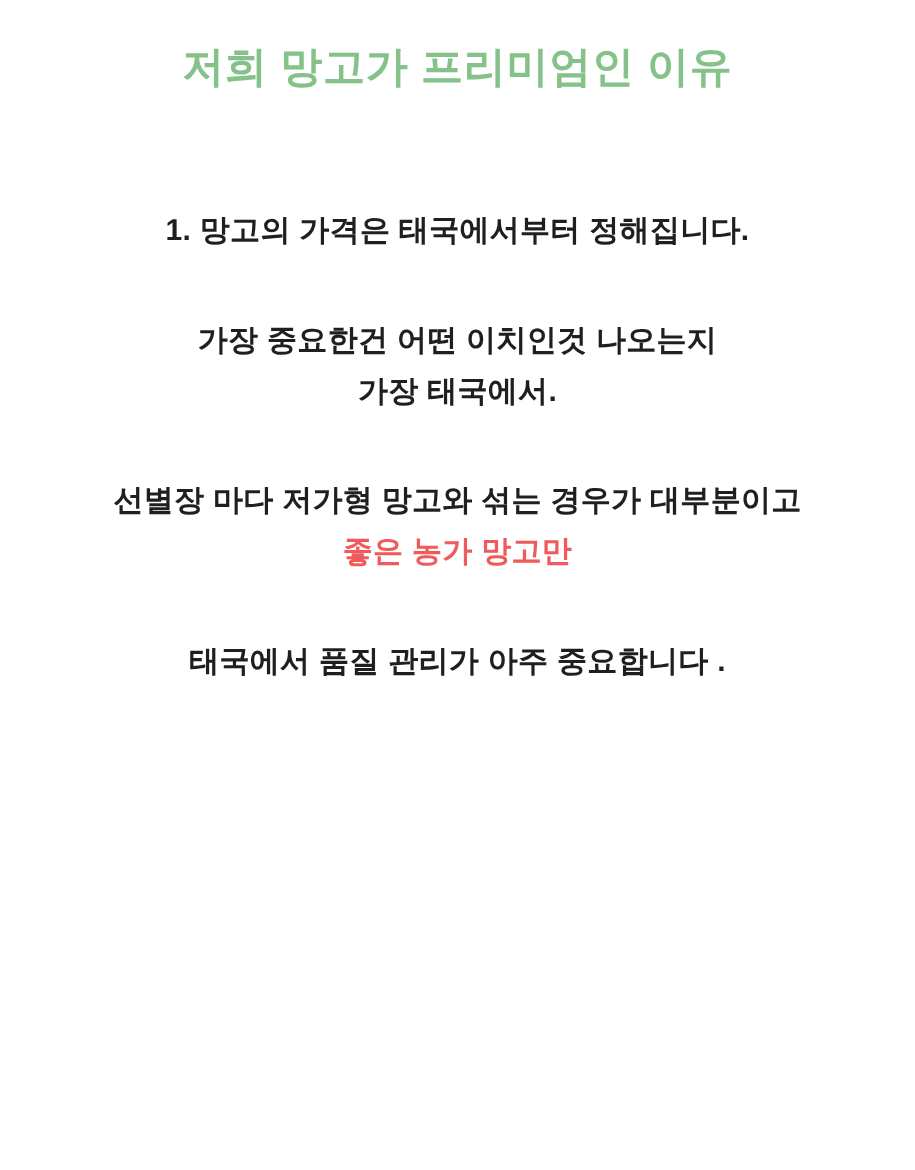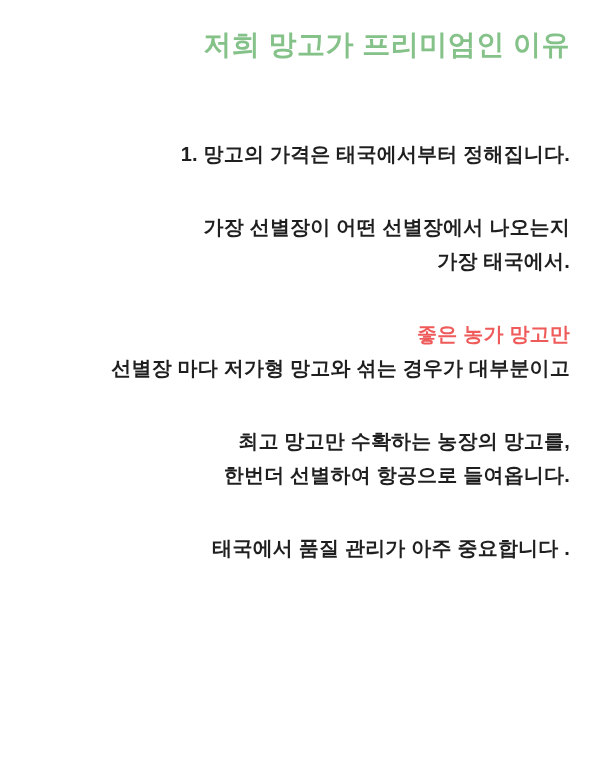--- a/index.html
+++ b/index.html
@@ -13,21 +13,21 @@
     background: var(--bg-color);
   }
   .page {
     position: relative;
     width: 530px;
     height: 780px;
     margin: 0 auto;
     background: var(--bg-color);
     font-family: "Liberation Sans", sans-serif;
     overflow: hidden;
-    text-align: right;
+    text-align: center;
   }
   .doc-title {
     padding-top: 26px;
     font-size: 28px;
     line-height: 38px;
     font-weight: 600;
     color: var(--title-color);
     letter-spacing: 0.5px;
   }
   .paragraph {
@@ -51,31 +51,27 @@
 
 <div class="page">
 
   <h1 class="doc-title">저희 망고가 프리미엄인 이유</h1>
 
   <div class="paragraph first">
     <span class="line">1. 망고의 가격은 태국에서부터 정해집니다.</span>
   </div>
 
   <div class="paragraph">
-    <span class="line">가장 선별장이 어떤 선별장에서 나오는지</span>
+    <span class="line">가장 중요한건 어떤 이치인것 나오는지</span>
     <span class="line">가장 태국에서.</span>
   </div>
 
   <div class="paragraph">
+    <span class="line">선별장 마다 저가형 망고와 섞는 경우가 대부분이고</span>
     <span class="line highlight">좋은 농가 망고만</span>
-    <span class="line">선별장 마다 저가형 망고와 섞는 경우가 대부분이고</span>
   </div>
 
-  <div class="paragraph">
-    <span class="line">최고 망고만 수확하는 농장의 망고를,</span>
-    <span class="line">한번더 선별하여 항공으로 들여옵니다.</span>
-  </div>
 
   <div class="paragraph">
     <span class="line">태국에서 품질 관리가 아주 중요합니다 .</span>
   </div>
 
 </div>
 
 </body></html>

